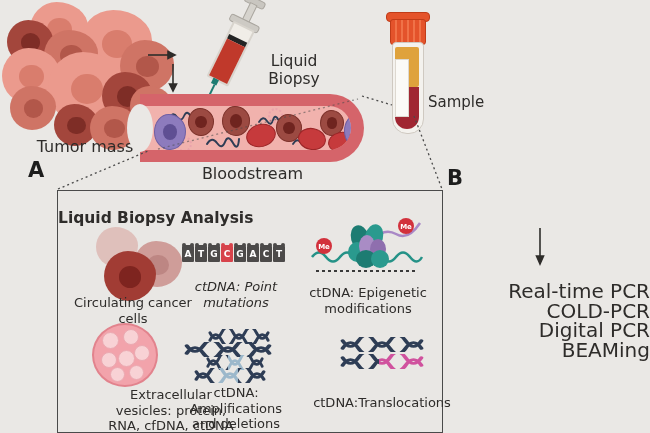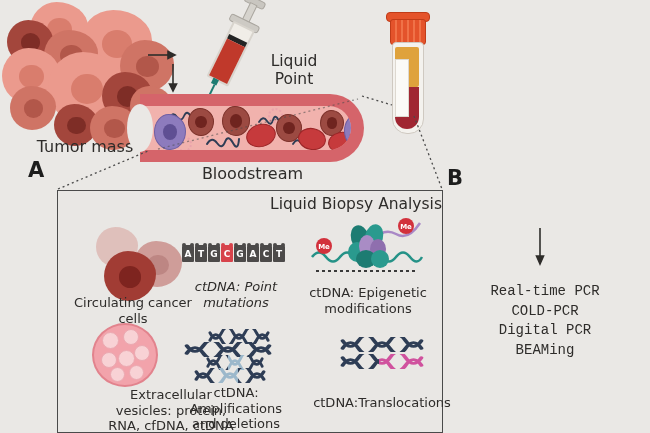--- a/index.html
+++ b/index.html
@@ -56,21 +56,21 @@
   #tube-cap{left:390px;top:19px;width:34px;height:24px;border-radius:3px;border:1px solid #c03c19;
     background:repeating-linear-gradient(90deg,var(--tube-cap,#e4532b) 0 4px,#f07248 4px 6px);}
   #tube-body{left:392px;top:42px;width:30px;height:90px;background:#f4f2ee;border:1.5px solid #cfc9c1;border-radius:4px 4px 15px 15px;overflow:hidden;}
   #tube-plasma{position:absolute;left:2px;top:4px;width:24px;height:40px;background:var(--plasma-yellow,#dfa23c);border-radius:2px;}
   #tube-blood{position:absolute;left:2px;top:44px;width:24px;height:42px;background:var(--tube-blood,#a02632);border-radius:0 0 13px 13px;}
   #tube-label{position:absolute;left:2px;top:16px;width:12px;height:56px;background:#fbfaf7;border:1px solid #ddd8d0;}
 
   
   #abox{position:absolute;left:57px;top:190px;width:386px;height:243px;
     border:1.5px solid var(--box-border,#4a4a4a);background:#e9e7e4;box-sizing:border-box;}
-  #abox-title{position:absolute;left:0;top:4px;width:100%;text-align:right;font-size:15.5px;font-weight:400;}
+  #abox-title{position:absolute;left:0;top:18px;width:100%;text-align:left;font-size:15.5px;font-weight:700;}
   .item-label{position:absolute;text-align:center;font-size:13px;line-height:1.2;}
 
   
   .ccell{position:absolute;border-radius:46% 54% 52% 48%/50% 46% 54% 50%;}
   .ccell .nuc{position:absolute;left:28%;top:30%;width:44%;height:44%;border-radius:50%;}
 
   
   #seq-row{position:absolute;left:124px;top:54px;display:flex;gap:1px;}
   .seq-block{position:relative;width:12px;height:17px;background:var(--seq-block,#4c4a49);
     color:#fff;font-size:9px;font-weight:700;display:flex;align-items:center;justify-content:center;
@@ -168,21 +168,21 @@
       <div class="pl-rod"></div>
       <div class="flange"></div>
     <div class="barrel">
         <div class="seal"></div>
         <div class="fluid"></div>
       </div>
     <div class="hub"></div>
       <div class="needle"></div>
   </div>
 
-  <div class="lbl" style="left:252px;top:52px;width:84px;font-size:15.5px;">Liquid Point</div>
+  <div class="lbl" style="left:252px;top:52px;width:84px;font-size:15.5px;">Liquid Biopsy</div>
 
   <div id="vessel">
     <div class="lumen">
 
       <svg class="abs" style="left:28px;top:4px;" width="30" height="12" viewBox="0 0 30 12">
           <path d="M1,8 Q5,1 9,7 T16,6 T23,7 T29,4" fill="none" stroke="#2e3d55" stroke-width="1.8" stroke-linecap="round"></path>
         </svg>
       <svg class="abs" style="left:66px;top:28px;" width="34" height="14" viewBox="0 0 34 14">
           <path d="M1,10 Q6,2 11,9 T19,8 T27,9 T33,5" fill="none" stroke="#2e3d55" stroke-width="2" stroke-linecap="round"></path>
         </svg>
@@ -222,20 +222,21 @@
   <div class="lbl" style="left:180px;top:165px;width:145px;font-size:16px;">Bloodstream</div>
 
   <div class="abs" id="tube-captop"></div>
   <div class="abs" id="tube-cap"></div>
   <div class="abs" id="tube-body">
     <div id="tube-plasma"></div>
     <div id="tube-blood"></div>
     <div id="tube-label"></div>
   </div>
 
+  <div class="lbl" style="left:428px;top:94px;width:70px;font-size:15px;text-align:left;">Sample</div>
 
   <div class="panel-letter" style="left:447px;top:166px;">B</div>
 
   <svg class="overlay" width="650" height="433" viewBox="0 0 650 433">
 
     <g stroke="#2e2c2a" stroke-width="1.6" fill="#2e2c2a">
       <line x1="148" y1="55" x2="168" y2="55"></line>
         <polygon points="168,51.5 175,55 168,58.5"></polygon>
       <line x1="173" y1="64" x2="173" y2="84"></line>
         <polygon points="169.5,84 173,91 176.5,84"></polygon>
@@ -354,20 +355,20 @@
           <g fill="none" stroke="url(#grad-trans)" stroke-width="3" stroke-linecap="round">
             <path d="M2,12 Q8,0 14,12 T26,12 T38,12 T50,12 T62,12"></path>
             <path d="M2,4 Q8,16 14,4 T26,4 T38,4 T50,4 T62,4"></path>
           </g>
         </svg>
     </div>
     <div class="item-label" style="left:240px;top:204px;width:168px;">ctDNA:Translocations</div>
   </div>
 
 
-  <div class="abs" style="left:440px;top:282px;width:210px;text-align:center;font-size:14px;line-height:19.5px;font-family:Liberation Mono, monospace;">
+  <div class="abs" style="left:440px;top:282px;width:210px;text-align:right;font-size:20px;line-height:19.5px;">
     <div>Real-time PCR</div>
     <div>COLD-PCR</div>
     <div>Digital PCR</div>
     <div>BEAMing</div>
   </div>
 
 </div>
 
 </body></html>

